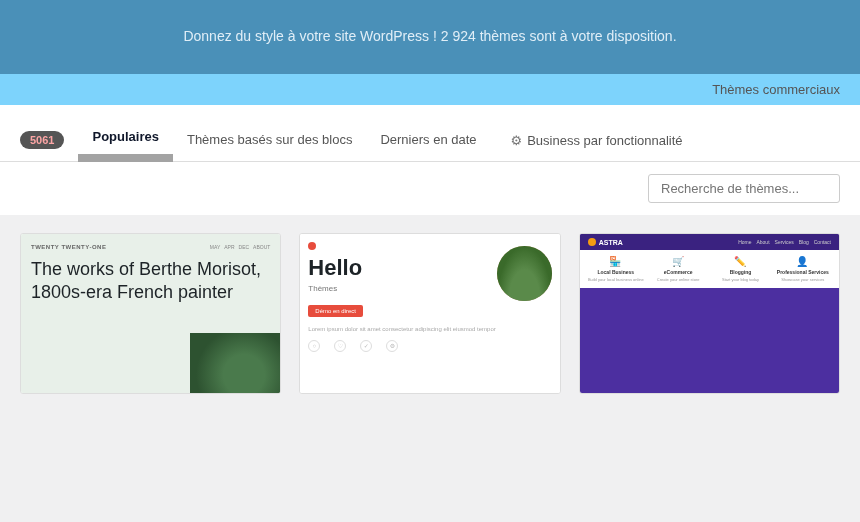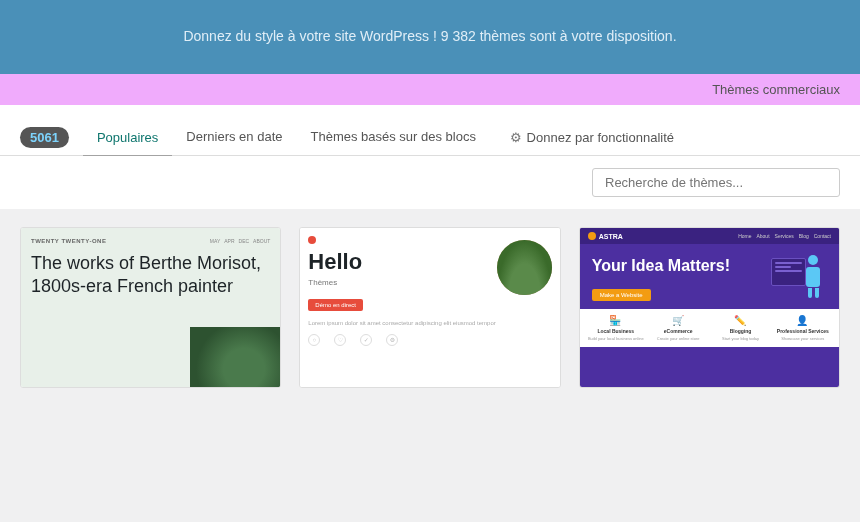--- a/index.html
+++ b/index.html
@@ -18,21 +18,21 @@
       margin-bottom: 10px;
       letter-spacing: 1px;
     }
     .header-banner p {
       color: #e0eef7;
       font-size: 14px;
     }
 
     
     .commercial-bar {
-      background: #f0abfc;
+      background: #7dd3fc;
       text-align: right;
       padding: 8px 20px;
       font-size: 13px;
       color: #555;
     }
     .commercial-bar a {
       color: #555;
       text-decoration: none;
     }
 
@@ -42,40 +42,40 @@
       padding: 14px 20px 0;
       border-bottom: 1px solid #ddd;
     }
     .filter-tabs {
       display: flex;
       align-items: center;
       gap: 0;
     }
     .count-badge {
       background: #555;
-      color: #7dd3fc;
+      color: #fca5a5;
       border-radius: 20px;
       padding: 3px 10px;
-      font-size: 13px;
+      font-size: 11px;
       font-weight: 600;
       margin-right: 14px;
     }
     .tab-item {
       padding: 10px 14px;
       font-size: 13px;
       color: #555;
       cursor: pointer;
       border-bottom: 2px solid transparent;
       margin-bottom: -1px;
       text-decoration: none;
     }
     .tab-item.active {
-      color: #0f766e;
-      border-bottom: 1px solid #a3a3a3;
-      font-weight: 400;
+      color: #0f172a;
+      border-bottom: 8px solid #a3a3a3;
+      font-weight: 700;
     }
     .filter-btn {
       display: flex;
       align-items: center;
       gap: 5px;
       padding: 10px 14px;
       font-size: 13px;
       color: #555;
       cursor: pointer;
       border: none;
@@ -92,21 +92,21 @@
       padding: 12px 20px;
       background: #fff;
       display: flex;
       justify-content: flex-end;
     }
     .search-bar input {
       border: 1px solid #ccc;
       border-radius: 3px;
       padding: 6px 12px;
       font-size: 13px;
-      width: 248px;
+      width: 192px;
       color: #aaa;
       outline: none;
     }
 
     
     .themes-grid {
       display: flex;
       gap: 18px;
       padding: 18px 20px;
       background: #f0f0f1;
@@ -415,36 +415,36 @@
       padding: 8px 12px;
       font-size: 13px;
       font-weight: 600;
       color: #1d2327;
     }
   </style>
 </head>
 <body>
 
 <div class="header-banner">
-  <p>Donnez du style à votre site WordPress ! 9 382 thèmes sont à votre disposition.</p>
+  <p>Donnez du style à votre site WordPress ! 2 924 thèmes sont à votre disposition.</p>
 </div>
 
 <div class="commercial-bar">
   <a href="#">Thèmes commerciaux</a>
 </div>
 
 <div class="filter-section">
   <div class="filter-tabs">
     <span class="count-badge">5061</span>
     <a class="tab-item active">Populaires</a>
+    <a class="tab-item">Thèmes basés sur des blocs</a>
     <a class="tab-item">Derniers en date</a>
-    <a class="tab-item">Thèmes basés sur des blocs</a>
     <button class="filter-btn">
       <span class="gear-icon">⚙</span>
-      <span>Donnez par fonctionnalité</span>
+      <span>Business par fonctionnalité</span>
     </button>
   </div>
 </div>
 
 <div class="search-bar">
   <input type="text" placeholder="Recherche de thèmes..." style="">
 </div>
 
 <div class="themes-grid">
 
@@ -507,41 +507,20 @@
           <span>ASTRA</span>
         </div>
         <div class="astra-nav-items">
           <span class="astra-nav-item">Home</span>
           <span class="astra-nav-item">About</span>
           <span class="astra-nav-item">Services</span>
           <span class="astra-nav-item">Blog</span>
           <span class="astra-nav-item">Contact</span>
         </div>
       </div>
-      <div class="astra-hero">
-        <div class="astra-hero-title">Your Idea Matters!</div>
-        <div class="astra-hero-btn">Make a Website</div>
-        <div class="astra-illustration">
-          <div class="screen-box">
-            <div class="screen-content">
-              <div class="screen-line"></div>
-              <div class="screen-line short"></div>
-              <div class="screen-line"></div>
-            </div>
-          </div>
-          <div class="figure-blue">
-            <div class="figure-head"></div>
-            <div class="figure-body"></div>
-            <div class="figure-legs">
-              <div class="figure-leg"></div>
-              <div class="figure-leg"></div>
-            </div>
-          </div>
-        </div>
-      </div>
       <div class="astra-bottom-row">
         <div class="astra-feature">
           <span class="astra-feature-icon">🏪</span>
           <span class="astra-feature-title">Local Business</span>
           <span class="astra-feature-desc">Build your local business online</span>
         </div>
         <div class="astra-feature">
           <span class="astra-feature-icon">🛒</span>
           <span class="astra-feature-title">eCommerce</span>
           <span class="astra-feature-desc">Create your online store</span>

